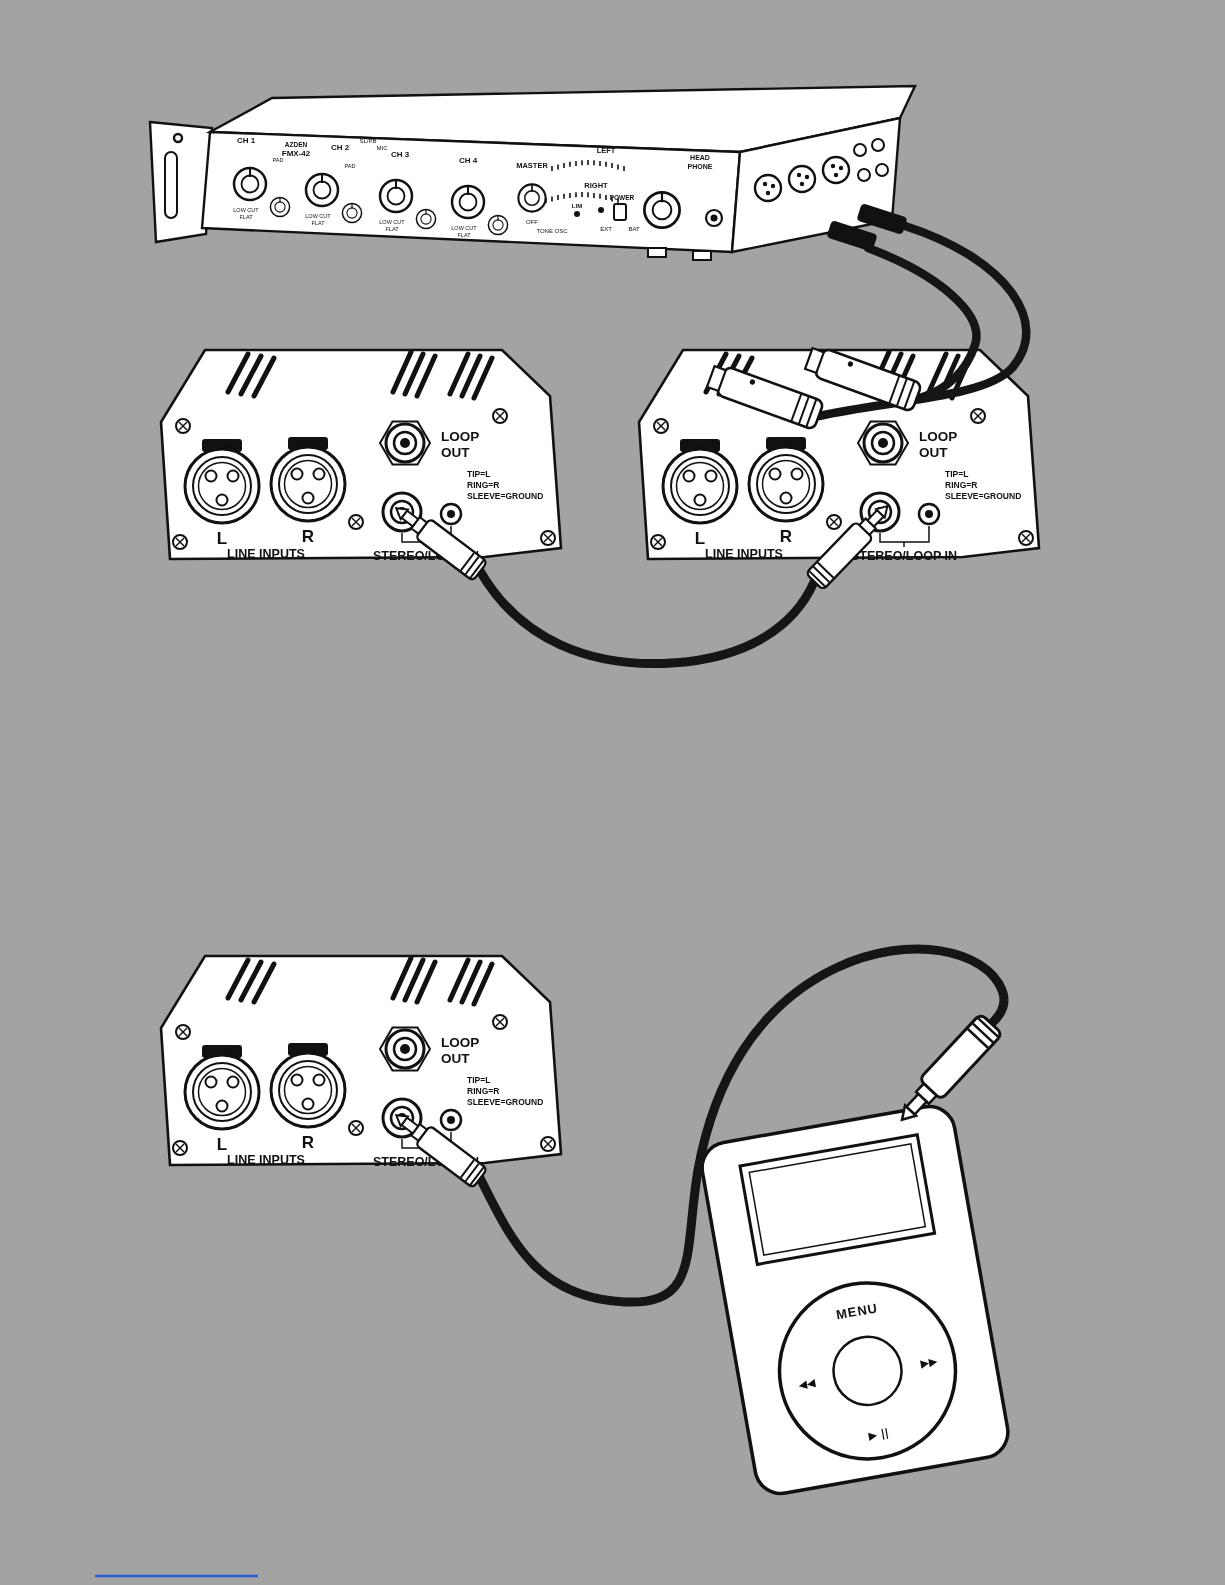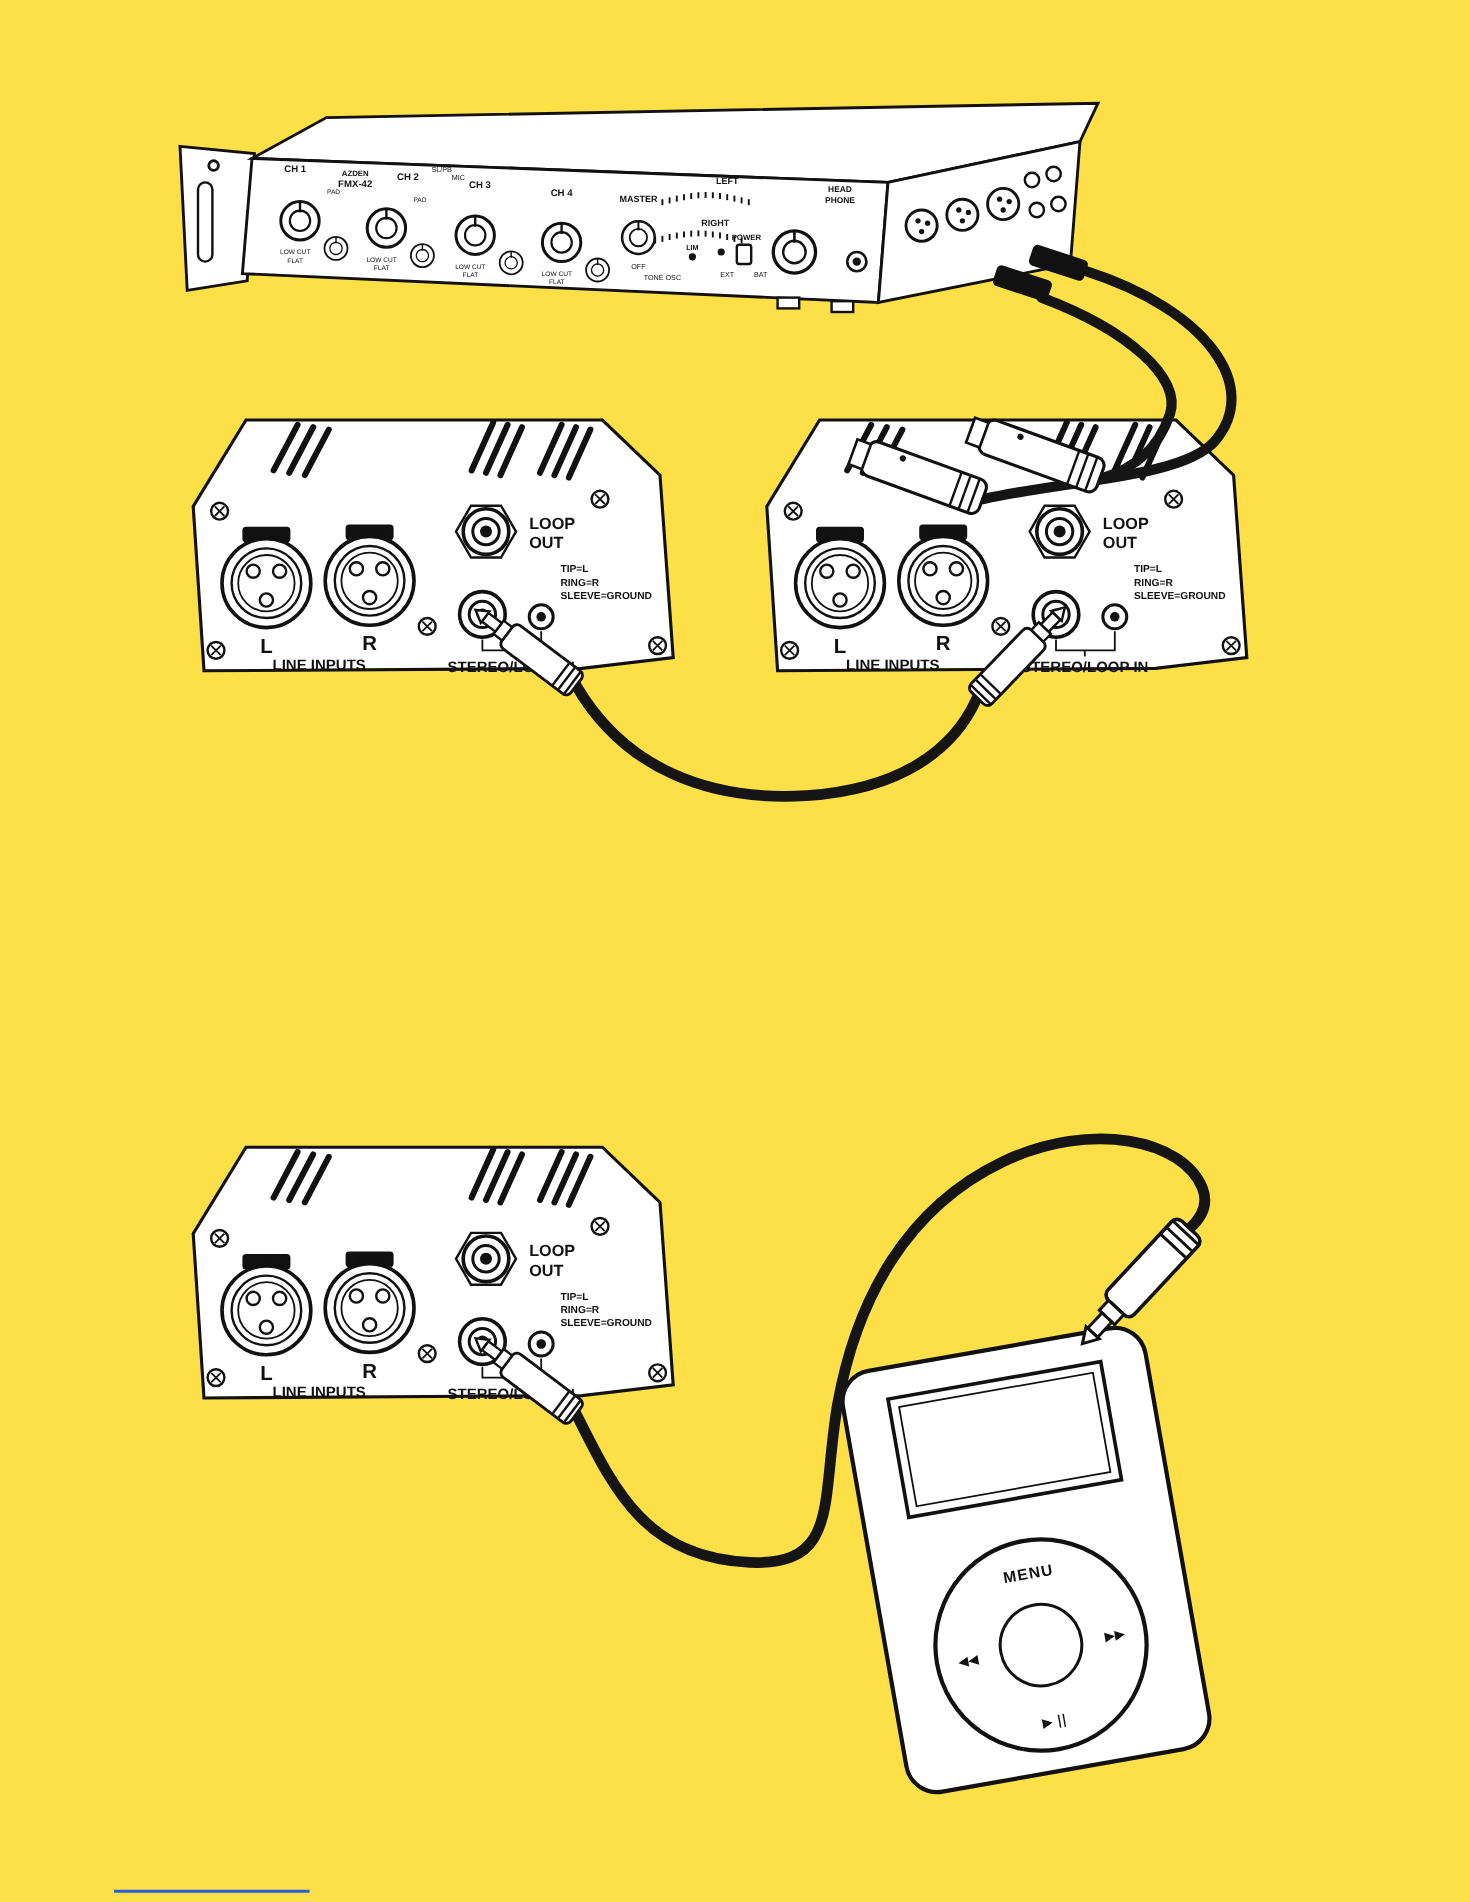--- a/index.html
+++ b/index.html
@@ -1,16 +1,16 @@
 <!DOCTYPE html>
 <html><head>
 <meta charset="utf-8">
 <style>
   html,body{margin:0;padding:0;background:#ffffff;}
-  .page{position:relative;width:1225px;height:1585px;background:#fde047;overflow:hidden;
+  .page{position:relative;width:1225px;height:1585px;background:#a3a3a3;overflow:hidden;
         font-family:"Liberation Sans",sans-serif;}
   svg{position:absolute;left:0;top:0;}
   svg text{font-family:"Liberation Sans",sans-serif;fill:#111;}
   svg text.icons{font-family:"DejaVu Sans",sans-serif;}
   symbol{overflow:visible;}
 </style>
 </head>
 <body>
 
 <div class="page">

